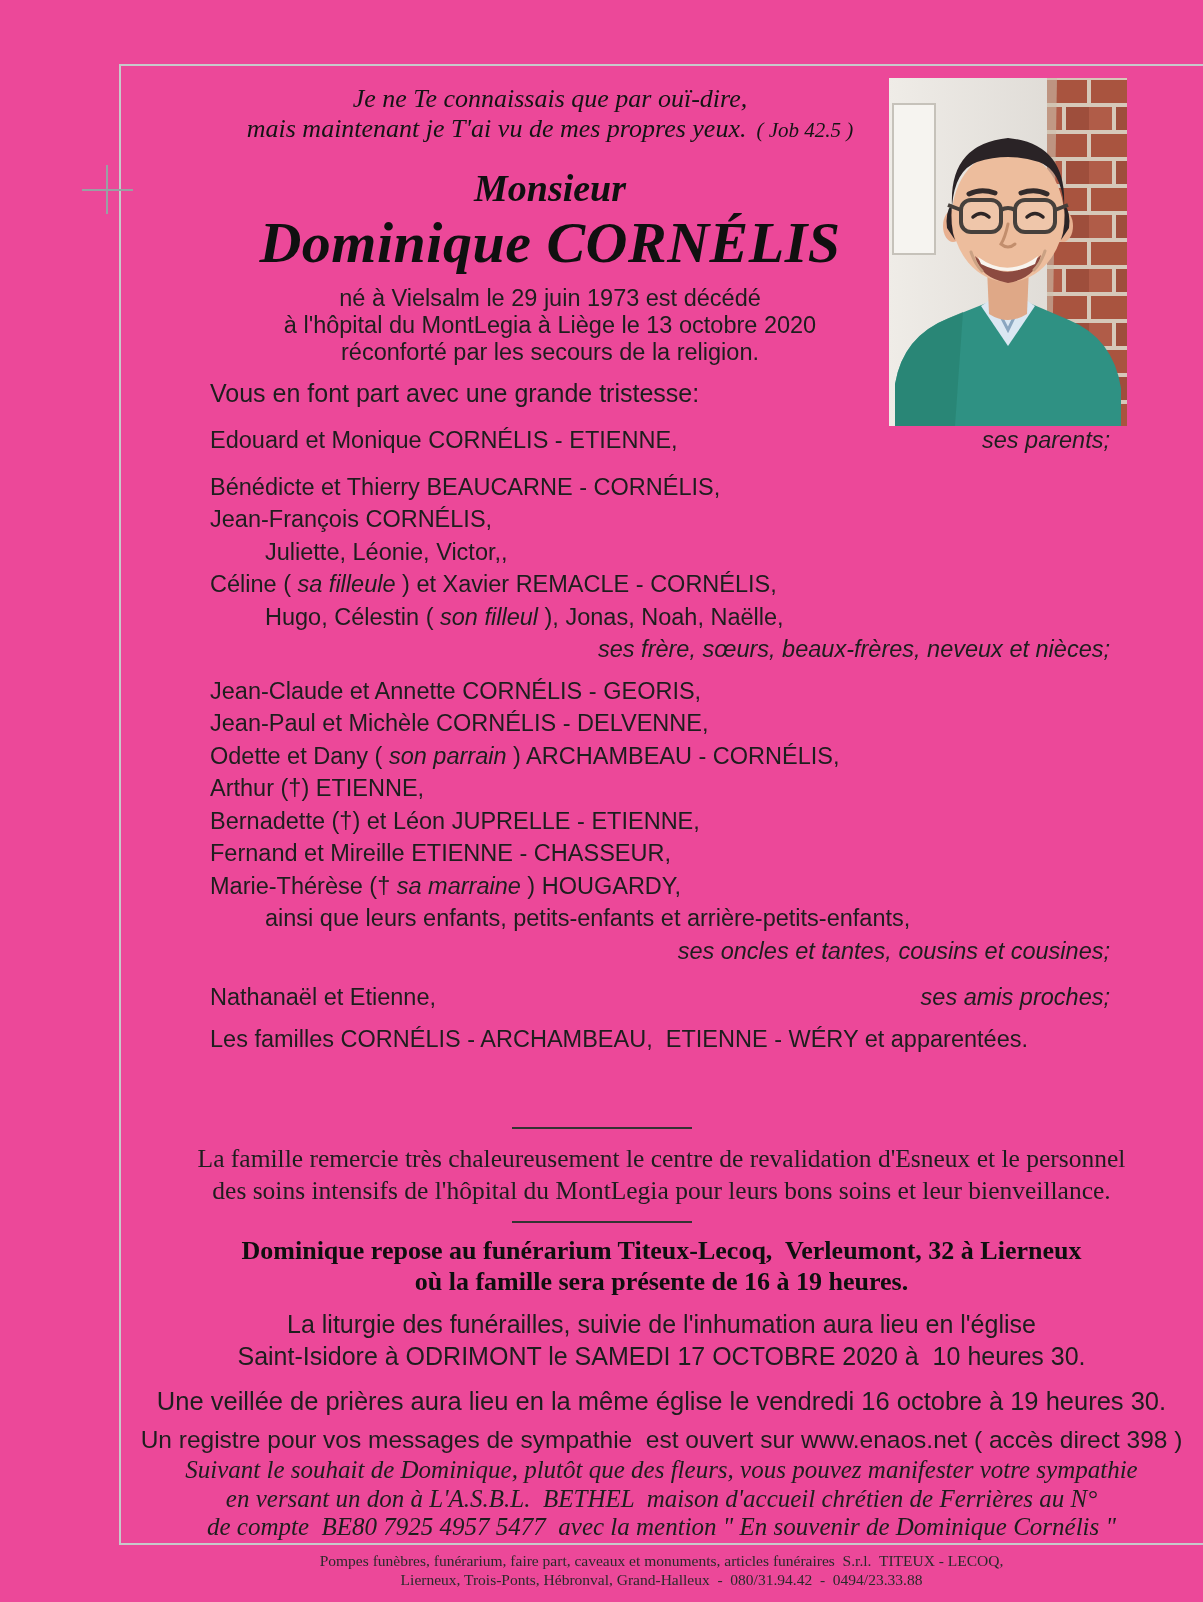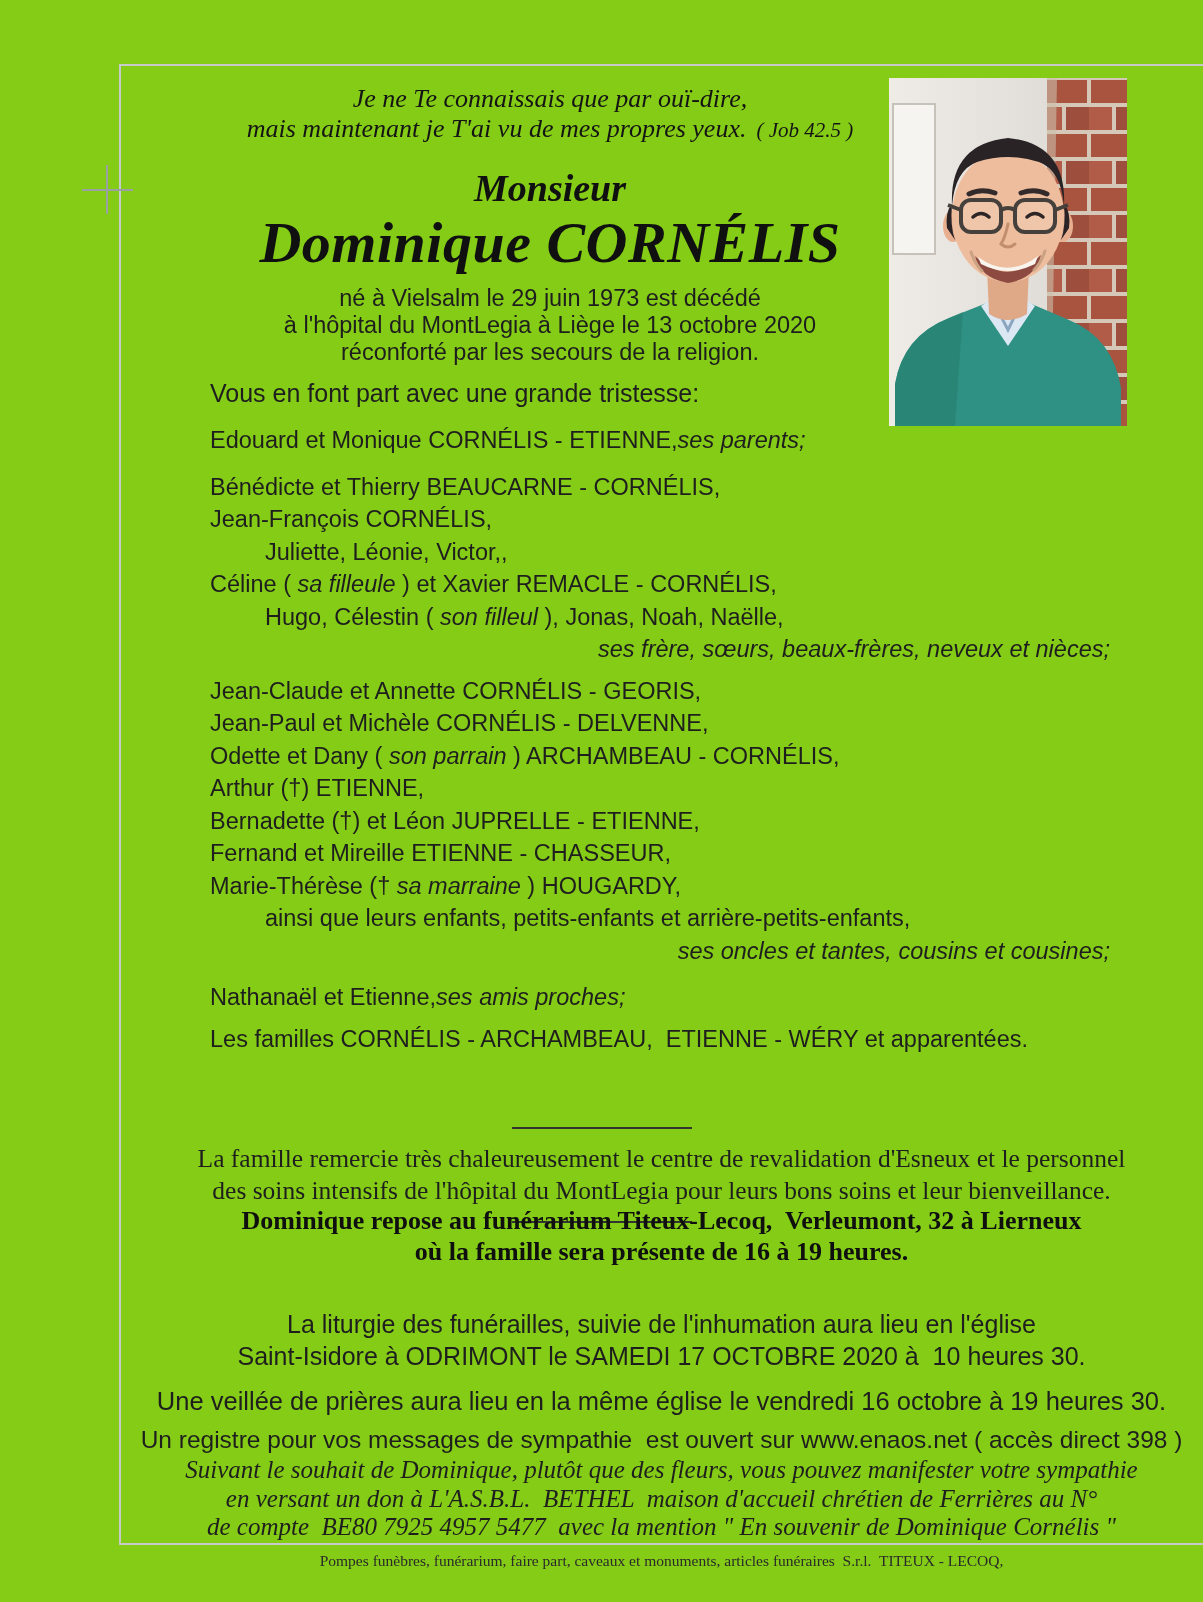--- a/index.html
+++ b/index.html
@@ -1,17 +1,17 @@
 <!DOCTYPE html>
 <html><head>
 <meta charset="utf-8">
 <style>
   html,body { margin:0; padding:0; background:#ffffff; }
   .page {
-    position:relative; width:1203px; height:1602px; background:#84cc16;
+    position:relative; width:1203px; height:1602px; background:#ec4899;
     font-family:"Liberation Sans", sans-serif; color:#1e1e1e; overflow:hidden;
   }
   [data-bind] { white-space:pre-wrap; }
 
   
   .frame-top    { position:absolute; left:119px; top:64px;  right:0; height:2px; background:#c7c9cb; }
   .frame-left   { position:absolute; left:119px; top:64px;  width:2px; height:1481px; background:#c7c9cb; }
   .frame-bottom { position:absolute; left:119px; top:1543px; right:0; height:2px; background:#c7c9cb; }
   .crop-h { position:absolute; left:82px;  top:189px; width:51px; height:2px; background:#9aa0a4; }
   .crop-v { position:absolute; left:106px; top:165px; width:2px; height:49px; background:#9aa0a4; }
@@ -25,33 +25,33 @@
   .quote-line { font-family:"Liberation Serif", serif; font-style:italic; font-size:26px; line-height:30px; color:#141414; }
   .quote-ref  { font-size:21px; padding-left:10px; }
   .salutation { margin-top:18px; font-family:"Liberation Serif", serif; font-style:italic; font-weight:bold; font-size:38px; line-height:50px; color:#101010; }
   .deceased-name { font-family:"Liberation Serif", serif; font-style:italic; font-weight:bold; font-size:58px; line-height:60px; letter-spacing:0.5px; color:#101010; }
   .notice { margin-top:12px; font-size:23.5px; line-height:27px; }
 
   .intro { position:absolute; left:210px; top:378px; font-size:25px; line-height:30px; }
 
   
   .family { position:absolute; left:210px; top:424px; width:900px; font-size:23.5px; line-height:32.5px; }
-  .fam-row { display:flex; align-items:baseline; }
+  .fam-row { display:flex; justify-content:space-between; align-items:baseline; }
   .fam-line { }
   .indent1 { padding-left:55px; }
   .role, .fam-role { font-style:italic; }
   .fam-role { text-align:right; }
   .mt14 { margin-top:14px; }
   .mt13 { margin-top:9px; }
 
   
   .center-col { position:absolute; left:120px; width:1083px; text-align:center; }
   .divider { position:absolute; left:512px; width:180px; height:2px; background:#333333; }
   .thanks   { top:1143px; font-family:"Liberation Serif", serif; font-size:25.5px; line-height:32px; }
-  .repose   { top:1205px; font-family:"Liberation Serif", serif; font-weight:bold; font-size:26px; line-height:31px; color:#0f0f0f; }
+  .repose   { top:1235px; font-family:"Liberation Serif", serif; font-weight:bold; font-size:26px; line-height:31px; color:#0f0f0f; }
   .liturgy  { top:1309px; font-size:25px; line-height:31.5px; }
   .vigil    { top:1386px; font-size:25.5px; line-height:30px; }
   .register { top:1425px; font-size:24.5px; line-height:29px; }
   .donation { top:1456px; font-family:"Liberation Serif", serif; font-style:italic; font-size:25px; line-height:28.5px; }
   .footer   { top:1551px; font-family:"Liberation Serif", serif; font-size:15.5px; line-height:19px; color:#2a2a2a; }
 </style>
 </head>
 <body>
 
 <div class="page">
@@ -192,15 +192,16 @@
   <div class="center-col register" data-bind="register">Un registre pour vos messages de sympathie  est ouvert sur www.enaos.net ( accès direct 398 )</div>
 
   <div class="center-col donation">
     <div data-bind="donation.line1">Suivant le souhait de Dominique, plutôt que des fleurs, vous pouvez manifester votre sympathie</div>
     <div data-bind="donation.line2">en versant un don à L'A.S.B.L.  BETHEL  maison d'accueil chrétien de Ferrières au N°</div>
     <div data-bind="donation.line3">de compte  BE80 7925 4957 5477  avec la mention " En souvenir de Dominique Cornélis "</div>
   </div>
 
   <div class="center-col footer">
     <div data-bind="footer.line1">Pompes funèbres, funérarium, faire part, caveaux et monuments, articles funéraires  S.r.l.  TITEUX - LECOQ,</div>
+    <div data-bind="footer.line2">Lierneux, Trois-Ponts, Hébronval, Grand-Halleux  -  080/31.94.42  -  0494/23.33.88</div>
   </div>
 
 </div>
 
 </body></html>

